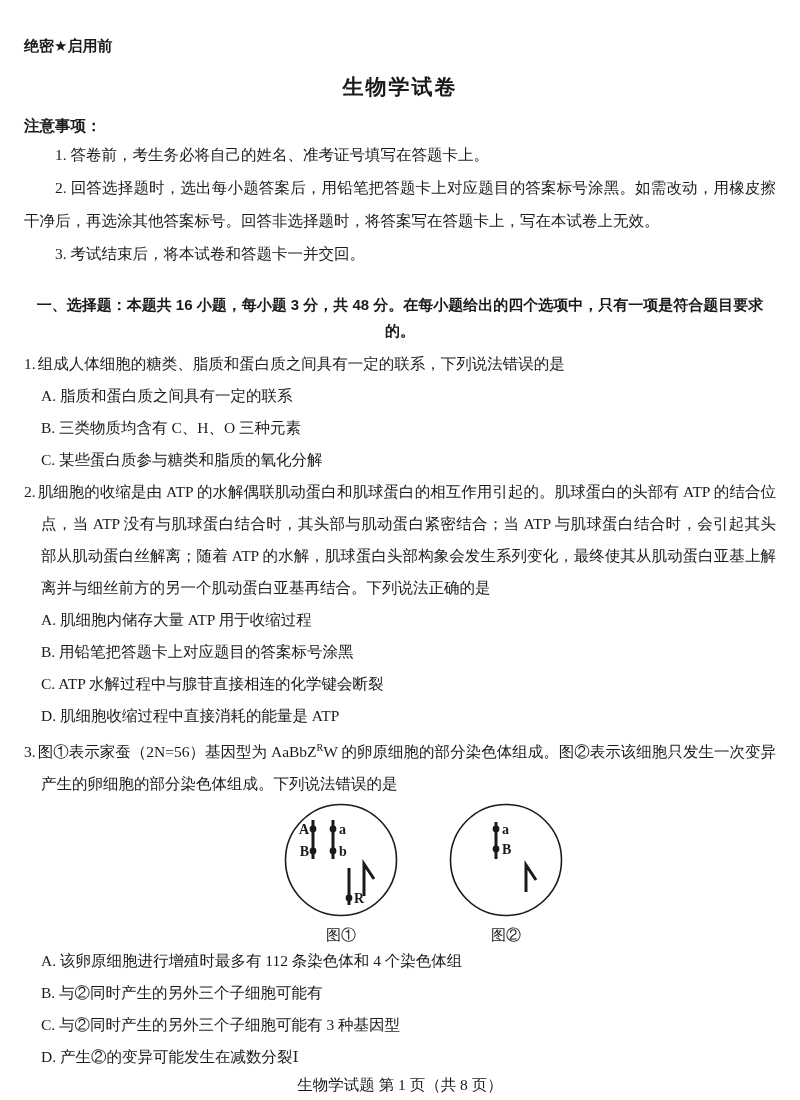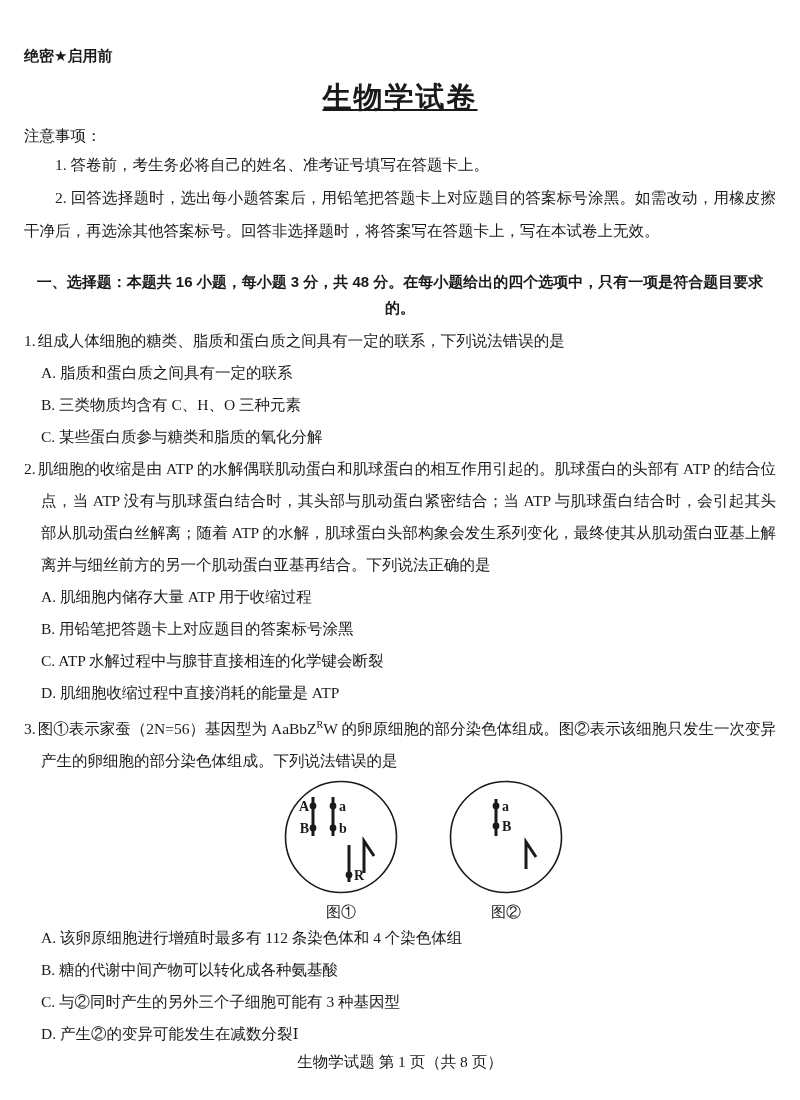--- a/index.html
+++ b/index.html
@@ -1,33 +1,32 @@
 <!DOCTYPE html>
 <html lang="zh"><head>
 <meta charset="utf-8">
 <style>
   html, body { margin: 0; padding: 0; background: #ffffff; }
   .page {
     width: 800px; height: 1100px; box-sizing: border-box;
-    padding: 16px 24px; background: #ffffff; color: #1a1a1a;
+    padding: 6px 24px; background: #ffffff; color: #1a1a1a;
     font-family: "Liberation Serif", "DejaVu Serif", serif;
     font-size: 15.5px; overflow: hidden; position: relative;
   }
   .classification {
     padding-top: 30px; font-weight: bold; font-size: 15px; line-height: 20px;
     font-family: "Liberation Sans", "DejaVu Sans", sans-serif;
   }
   .title {
-    text-align: center; font-weight: bold; font-size: 29px; line-height: 34px;
+    text-align: center; font-weight: bold; font-size: 21px; line-height: 34px;
     margin: 14px 0 10px 0; letter-spacing: 2px;
     font-family: "Liberation Sans", "DejaVu Sans", sans-serif;
-    text-decoration: underline;
   }
   .notice-heading {
-    font-weight: normal; font-size: 15.5px; line-height: 24px;
+    font-weight: bold; font-size: 15.5px; line-height: 24px;
     font-family: "Liberation Sans", "DejaVu Sans", sans-serif;
   }
   .notice-item {
     margin: 0; text-indent: 2em; line-height: 33px; text-align: justify;
   }
   .section-heading {
     margin-top: 22px; font-weight: bold; font-size: 15px; line-height: 26px;
     font-family: "Liberation Sans", "DejaVu Sans", sans-serif;
     text-align: center;
   }
@@ -53,20 +52,21 @@
 <div class="page">
 
   <div class="classification">绝密★启用前</div>
 
   <div class="title">生物学试卷</div>
 
   <div class="notice">
     <div class="notice-heading">注意事项：</div>
     <p class="notice-item">1. 答卷前，考生务必将自己的姓名、准考证号填写在答题卡上。</p>
     <p class="notice-item">2. 回答选择题时，选出每小题答案后，用铅笔把答题卡上对应题目的答案标号涂黑。如需改动，用橡皮擦干净后，再选涂其他答案标号。回答非选择题时，将答案写在答题卡上，写在本试卷上无效。</p>
+    <p class="notice-item">3. 考试结束后，将本试卷和答题卡一并交回。</p>
   </div>
 
   <div class="section-heading">一、选择题：本题共 16 小题，每小题 3 分，共 48 分。在每小题给出的四个选项中，只有一项是符合题目要求的。</div>
 
   <div class="question question-1">
     <p class="q-line stem"><span class="qnum">1.</span><span>组成人体细胞的糖类、脂质和蛋白质之间具有一定的联系，下列说法错误的是</span></p>
     <p class="q-line option">A. 脂质和蛋白质之间具有一定的联系</p>
     <p class="q-line option">B. 三类物质均含有 C、H、O 三种元素</p>
     <p class="q-line option">C. 某些蛋白质参与糖类和脂质的氧化分解</p>
   </div>
@@ -111,20 +111,20 @@
           <circle class="dot" cx="48" cy="47" r="3.4"></circle>
           <text x="54" y="32">a</text>
           <text x="54" y="52">B</text>
           <polyline points="78,90 78,63 88,78"></polyline>
         </svg>
         <figcaption>图②</figcaption>
       </figure>
     </div>
 
     <p class="q-line option">A. 该卵原细胞进行增殖时最多有 112 条染色体和 4 个染色体组</p>
-    <p class="q-line option">B. 糖的代谢中间产物可以转化成各种氨基酸</p>
+    <p class="q-line option">B. 与②同时产生的另外三个子细胞可能有</p>
     <p class="q-line option">C. 与②同时产生的另外三个子细胞可能有 3 种基因型</p>
     <p class="q-line option">D. 产生②的变异可能发生在减数分裂Ⅰ</p>
   </div>
 
   <div class="footer">生物学试题 第 1 页（共 8 页）</div>
 
 </div>
 
 </body></html>

